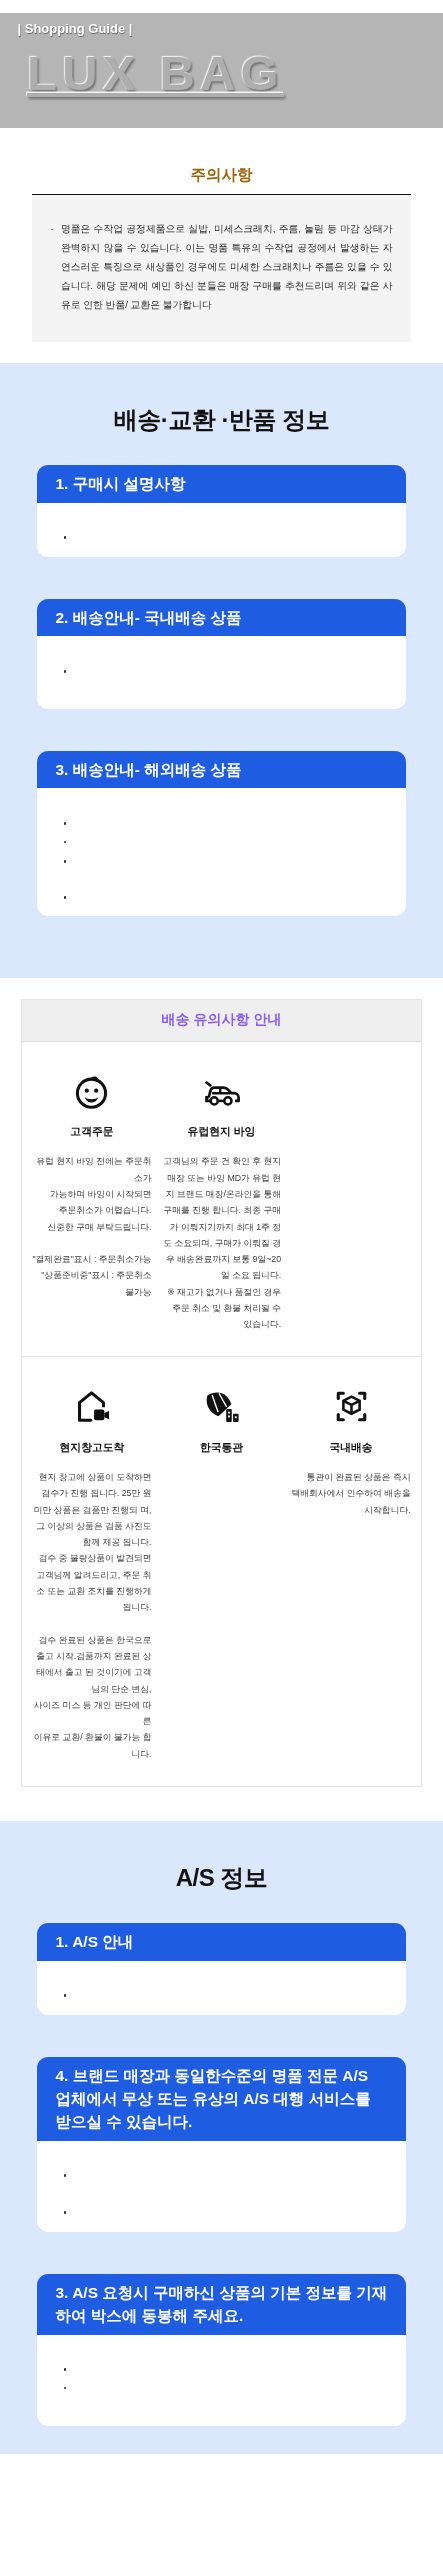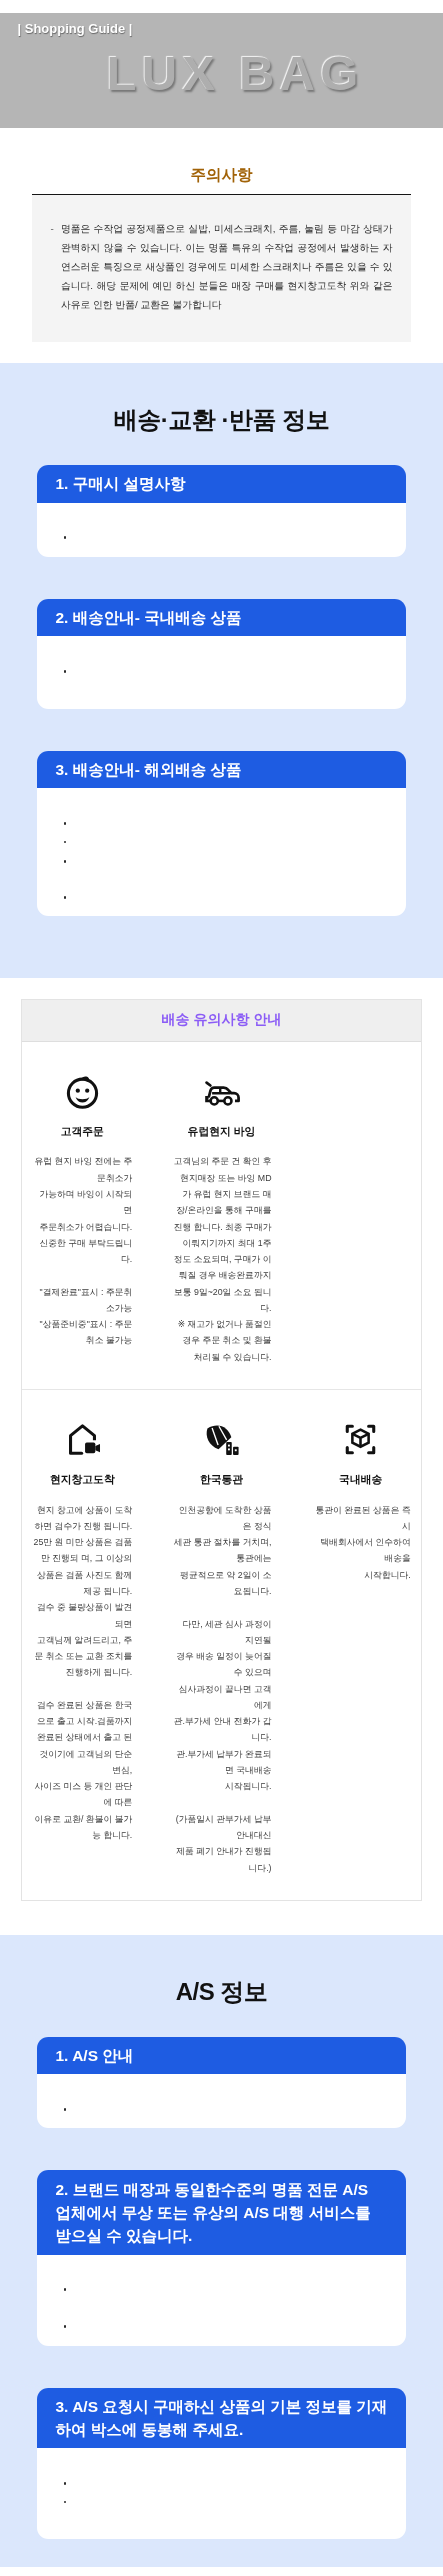--- a/index.html
+++ b/index.html
@@ -2,22 +2,22 @@
 <html style="--banner-bg: #b5b5b5; --accent: #1e5ce2; --section-bg: #dbe7fc; --notice-bg: #f4f4f4; --guide-header-bg: #efefef;font-size:8.2px"><head>
 <meta charset="utf-8">
 <style>
   html,body{margin:0;padding:0;background:#fff;}
   body{width:443px;font-family:"Liberation Sans","DejaVu Sans",sans-serif;color:#1f1f1f;}
   .topbar{height:13px;background:#fff;}
   
   .banner{height:115px;background:var(--banner-bg,#b5b5b5);position:relative;overflow:hidden;padding-left:27px;}
   .banner-tag{position:absolute;left:17.5px;top:8.2px;color:#fff;font-weight:700;font-size:13px;
     text-shadow:0.5px 1px 1px rgba(0,0,0,.45);}
-  .banner-brand{text-align:center;padding-top:32px;font-size:49px;font-weight:700;letter-spacing:5.2px;
-    color:#aeaeae;text-shadow:-1px -1.5px 1px rgba(255,255,255,.85),1.5px 2.1px 2.1px rgba(0,0,0,.35);}
+  .banner-brand{text-align:left;padding-top:32px;font-size:49px;font-weight:700;letter-spacing:5.2px;
+    color:#aeaeae;text-shadow:-1px -1.5px 1px rgba(255,255,255,.85),1.5px 2.1px 2.1px rgba(0,0,0,.35);text-decoration:underline;}
   
   .notice-wrap{padding:24px 32px 21.6px;}
   .notice-title{text-align:center;font-size:15.5px;font-weight:700;color:#a16207;margin-bottom:8.2px;}
   .notice-box{background:var(--notice-bg,#f4f4f4);border-top:1px solid #151515;
     padding:24px 18.5px 27px;font-size:9.8px;line-height:1.95;color:#2b2b2b;display:flex;gap:7.2px;
     text-align:justify;}
   .notice-dash{flex:0 0 auto;color:#555;}
   
   .blue-section{background:var(--section-bg,#dbe7fc);padding:41px 37px 62px;}
   .blue-section.last{padding-bottom:28px;}
@@ -31,21 +31,21 @@
     text-align:justify;}
   .block{margin:0;position:relative;padding-left:17.5px;}
   .block.bullet::before{content:"";position:absolute;left:5.2px;top:0.85em;width:2.6px;height:2.6px;
     border-radius:50%;background:#2a2a2a;}
   .block.gap{height:18.5px;padding:0;}
   .block.big{font-size:11.6px;line-height:1.9;}
   
   .guide{margin:0 21px;border:0.5px solid #e3e3e3;background:#fff;}
   .guide-header{background:var(--guide-header-bg,#efefef);border-bottom:0.5px solid #dedede;
     text-align:center;font-size:14px;font-weight:700;color:#8b5cf6;padding:11.3px 0;}
-  .guide-row{display:grid;grid-template-columns:1fr 1fr 1fr;column-gap:4.1px;padding:29px 7.2px 24px;gap:33px;}
+  .guide-row{display:grid;grid-template-columns:1fr 1fr 1fr;column-gap:4.1px;padding:29px 7.2px 24px;}
   .guide-row + .guide-row{border-top:0.5px solid #e6e6e6;}
   .step{text-align:center;padding:0 3.1px;}
   .step-icon{display:block;width:41px;height:41px;margin:0 auto 13.4px;}
   .step-icon svg{width:41px;height:41px;display:block;}
   .step-title{font-size:10.8px;font-weight:700;color:#111;margin-bottom:14.4px;}
   .step-text{font-size:8.8px;line-height:1.85;color:#3c3c3c;white-space:pre-line;text-align:right;}
   .spacer40{height:20.6px;background:#fff;}
   .spacer66{height:34px;background:#fff;}
 </style>
 </head>
@@ -55,21 +55,21 @@
 
 <header class="banner">
   <div class="banner-tag">| Shopping Guide |</div>
   <div class="banner-brand">LUX BAG</div>
 </header>
 
 <section class="notice-wrap">
   <h2 class="notice-title">주의사항</h2>
   <div class="notice-box">
     <span class="notice-dash">-</span>
-    <span>명품은 수작업 공정제품으로 실밥, 미세스크래치, 주름, 눌림 등 마감 상태가 완벽하지 않을 수 있습니다.  이는 명품 특유의 수작업 공정에서 발생하는 자연스러운 특징으로 새상품인 경우에도 미세한 스크래치나 주름은 있을 수 있습니다.  해당 문제에 예민 하신 분들은 매장 구매를 현지창고도착 위와 같은 사유로 인한 반품/ 교환은 불가합니다</span>
+    <span>명품은 수작업 공정제품으로 실밥, 미세스크래치, 주름, 눌림 등 마감 상태가 완벽하지 않을 수 있습니다.  이는 명품 특유의 수작업 공정에서 발생하는 자연스러운 특징으로 새상품인 경우에도 미세한 스크래치나 주름은 있을 수 있습니다.  해당 문제에 예민 하신 분들은 매장 구매를 추천드리며 위와 같은 사유로 인한 반품/ 교환은 불가합니다</span>
   </div>
 </section>
 
 <section class="blue-section">
   <h1 class="section-title">배송·교환 ·반품 정보</h1>
   <div>
       <section class="card">
     <header class="card-header">1. 구매시 설명사항</header>
     <div class="card-body">
           <p class="block bullet"></p>
@@ -181,33 +181,20 @@
             <path d="M7.5 11C20 3.5 32 9 35.5 21.5l-15 14C9 31 4.5 20 7.5 11z" fill="#111"></path>
             <path d="M13 10.5l7 20M21 8.5l9 16" stroke="#fff" stroke-width="1.6"></path>
             <rect x="29.5" y="27" width="6.5" height="15" rx="1" fill="#111"></rect>
             <rect x="37.5" y="32.5" width="6.5" height="9.5" rx="1" fill="#111"></rect>
             <rect x="31.6" y="30" width="2.2" height="2.2" fill="#fff"></rect>
             <rect x="31.6" y="34.5" width="2.2" height="2.2" fill="#fff"></rect>
             <rect x="39.6" y="35.5" width="2.2" height="2.2" fill="#fff"></rect>
           </svg>
         </span>
     <div class="step-title">한국통관</div>
-    <div class="step-text">인천공항에 도착한 상품은 정식
-세관 통관 절차를 거치며, 통관에는
-평균적으로 약 2일이 소요됩니다.
-
-다만, 세관 심사 과정이 지연될
-경우 배송 일정이 늦어질 수 있으며
-심사과정이 끝나면 고객에게
-관.부가세 안내 전화가 갑니다.
-관.부가세 납부가 완료되면 국내배송
-시작됩니다.
-
-(가품일시 관부가세 납부 안내대신
-제품 폐기 안내가 진행됩니다.)</div>
   </div>
       <div class="step">
     <span class="step-icon">
           <svg viewBox="0 0 48 48">
             <path d="M24 12.5l9.5 4.8v10.5L24 32.5l-9.5-4.7V17.3z" fill="none" stroke="#111" stroke-width="3"></path>
             <path d="M14.5 17.3l9.5 4.8 9.5-4.8M24 22.1v10.4" stroke="#111" stroke-width="3" fill="none"></path>
             <path d="M8.5 14.5v-6h6M33.5 8.5h6v6M39.5 33.5v6h-6M14.5 39.5h-6v-6" fill="none" stroke="#111" stroke-width="3.6" stroke-linecap="round" stroke-linejoin="round"></path>
           </svg>
         </span>
     <div class="step-title">국내배송</div>
@@ -224,21 +211,21 @@
   <h1 class="section-title">A/S 정보</h1>
   <div>
       <section class="card">
     <header class="card-header">1. A/S 안내</header>
     <div class="card-body">
           <p class="block bullet"></p>
           <p class="block cont"></p>
         </div>
   </section>
       <section class="card">
-    <header class="card-header">2. 브랜드 매장과 동일한수준의 명품 전문 A/S 업체에서 무상 또는 유상의 A/S 대행 서비스를 받으실 수 있습니다.</header>
+    <header class="card-header">4. 브랜드 매장과 동일한수준의 명품 전문 A/S 업체에서 무상 또는 유상의 A/S 대행 서비스를 받으실 수 있습니다.</header>
     <div class="card-body">
           <p class="block bullet"></p>
           <p class="block gap"></p>
           <p class="block cont"></p>
           <p class="block cont"></p>
           <p class="block gap"></p>
           <p class="block bullet"></p>
           <p class="block cont"></p>
           <p class="block cont"></p>
         </div>

